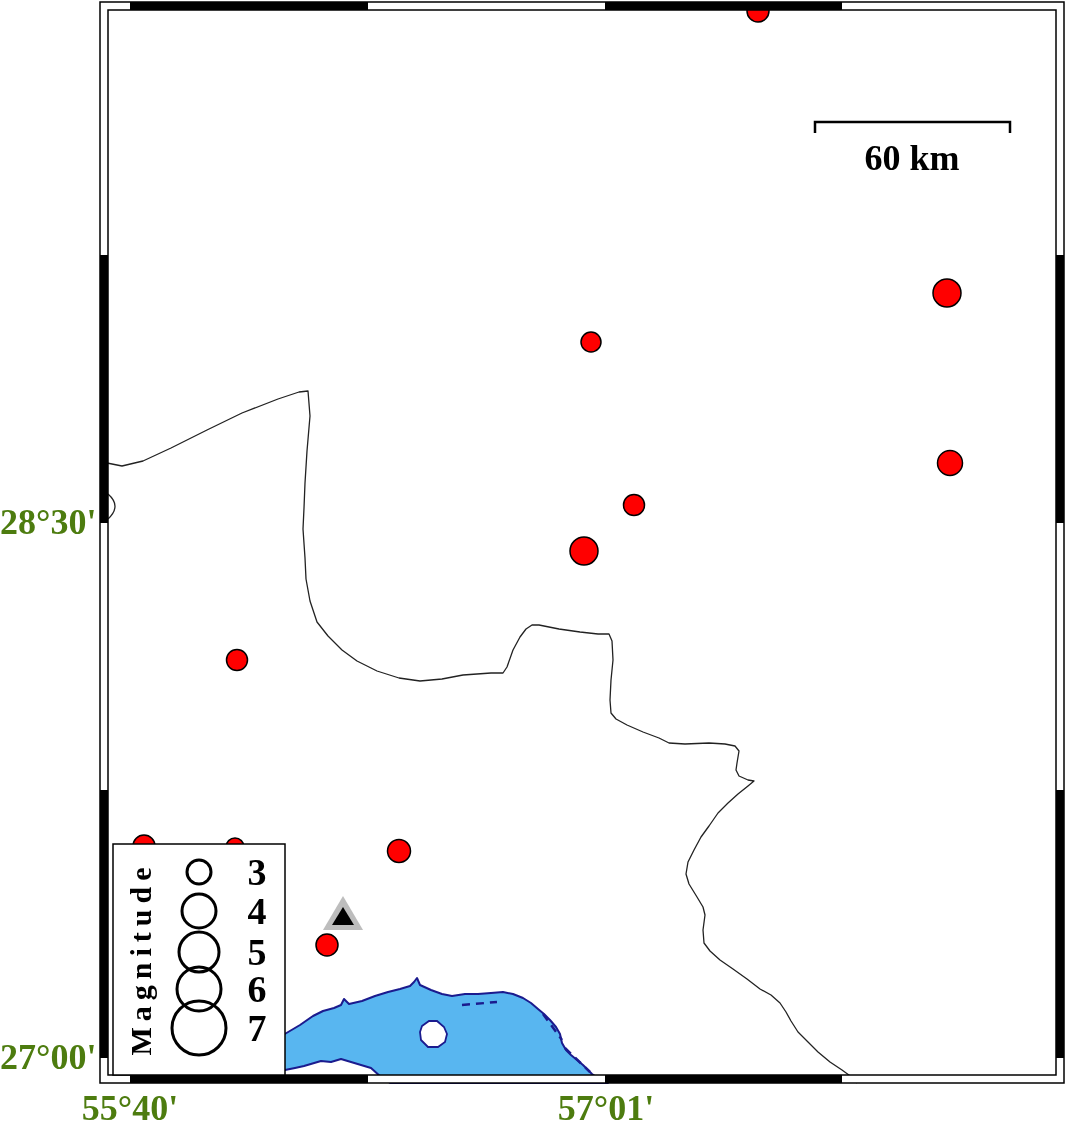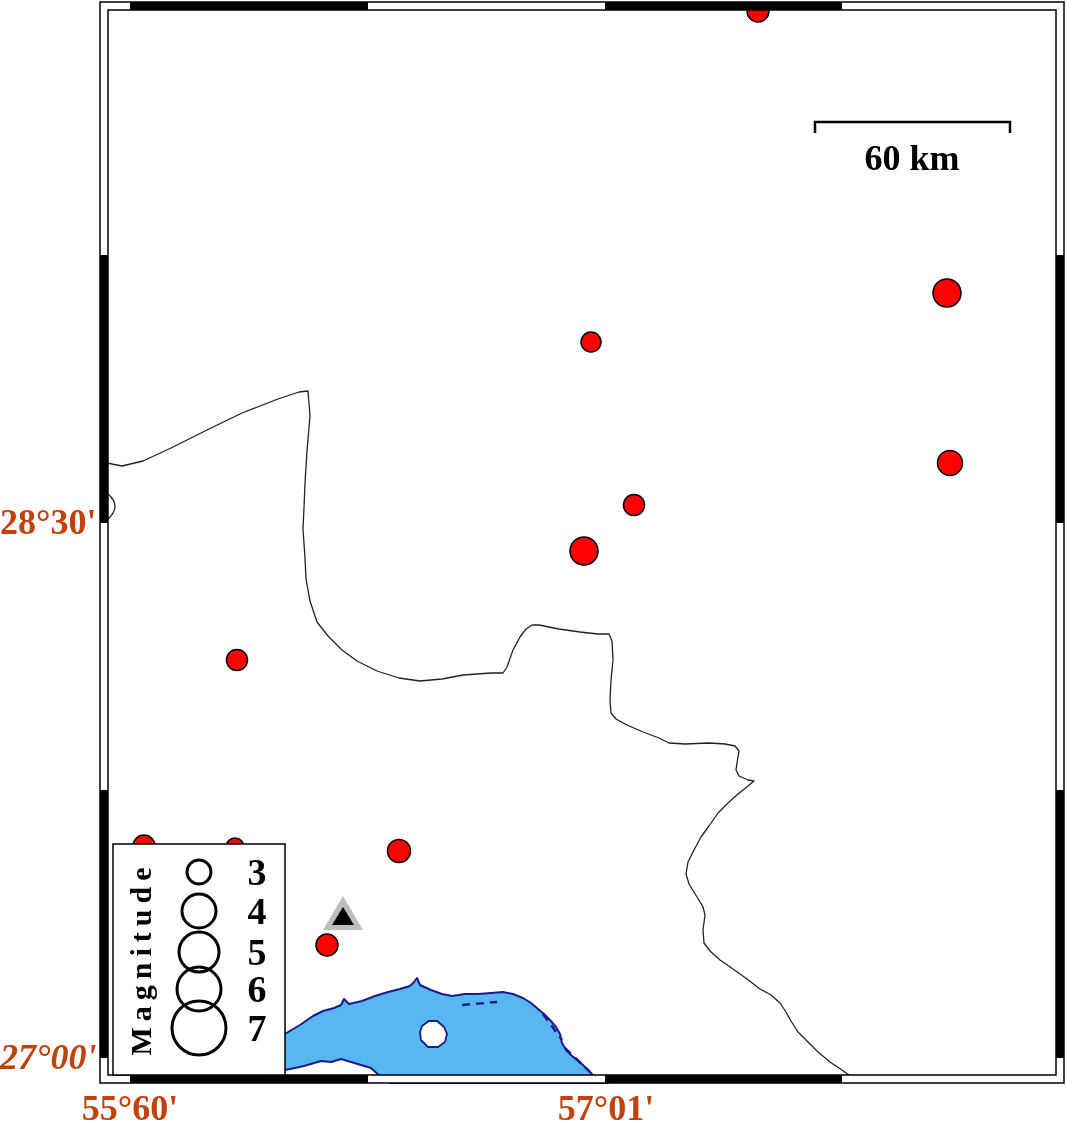--- a/index.html
+++ b/index.html
@@ -1,19 +1,19 @@
 <!DOCTYPE html>
 <html><head>
 <meta charset="utf-8">
 <style>
   html,body{margin:0;padding:0;background:#ffffff;}
   #stage{position:relative;width:1066px;height:1129px;background:#ffffff;overflow:hidden;
          font-family:"Liberation Serif","DejaVu Serif",serif;}
   #map-svg{position:absolute;left:0;top:0;}
-  .axis-label{position:absolute;font-weight:bold;font-size:36px;color:#c2410c;line-height:1;white-space:nowrap;}
+  .axis-label{position:absolute;font-weight:bold;font-size:36px;color:#4d7c0f;line-height:1;white-space:nowrap;}
   .lat{width:92px;text-align:right;left:0;}
   .lon{width:200px;text-align:center;}
 </style>
 </head>
 <body>
 
 <div id="stage">
   <svg id="map-svg" width="1066" height="1129" viewBox="0 0 1066 1129">
       <path d="M107,463 L122,466 L143,461 L171,448 L207,430 L242,413 L278,399 L299,392 L308,391 L310,416 L307,451 L305,483 L304,508 L303,529 L305,558 L306,579 L310,601 L317,622 L328,636 L342,650 L357,661 L377,671 L399,678 L420,681 L442,679 L463,675 L491,673 L503,673 L507,667 L513,650 L520,637 L526,629 L532,625 L539,625 L559,629 L580,632 L598,634 L609,634 L612,641 L613,660 L611,680 L610,700 L611,713 L616,719 L627,725 L643,732 L659,738 L669,743 L685,744 L709,743 L725,744 L735,746 L739,751 L737,763 L736,770 L739,776 L748,780 L754,781 L748,786 L738,794 L728,803 L718,813 L709,826 L701,837 L694,850 L688,862 L686,874 L689,884 L697,897 L703,907 L705,915 L703,930 L704,943 L710,951 L720,960 L733,969 L747,979 L760,989 L771,995 L780,1003 L786,1012 L791,1021 L798,1032 L808,1042 L818,1052 L830,1062 L842,1070 L853,1078 L857,1083" fill="none" stroke="#222222" stroke-width="1.3" stroke-linejoin="round"></path>
       <path d="M108,494 Q122,506 108,519" fill="none" stroke="#222222" stroke-width="1.3"></path>
@@ -59,16 +59,16 @@
       <text x="257" y="952" text-anchor="middle" dominant-baseline="central" font-size="38" font-weight="bold" font-family="&quot;Liberation Serif&quot;,&quot;DejaVu Serif&quot;,serif">5</text>
       <circle cx="199" cy="989" r="22" fill="none" stroke="#000" stroke-width="3"></circle>
       <text x="257" y="989" text-anchor="middle" dominant-baseline="central" font-size="38" font-weight="bold" font-family="&quot;Liberation Serif&quot;,&quot;DejaVu Serif&quot;,serif">6</text>
       <circle cx="199" cy="1028" r="27" fill="none" stroke="#000" stroke-width="3"></circle>
       <text x="257" y="1028" text-anchor="middle" dominant-baseline="central" font-size="38" font-weight="bold" font-family="&quot;Liberation Serif&quot;,&quot;DejaVu Serif&quot;,serif">7</text>
       <path d="M815,133 L815,122 L1010,122 L1010,133" fill="none" stroke="#000" stroke-width="2.5"></path>
       <text x="912" y="158" text-anchor="middle" dominant-baseline="central" font-size="36" font-weight="bold" font-family="&quot;Liberation Serif&quot;,&quot;DejaVu Serif&quot;,serif">60 km</text>
     </svg>
 
   <div class="axis-label lat" style="top:504px;">28°30'</div>
-  <div class="axis-label lat" style="top:1039px;font-style:italic;">27°00'</div>
-  <div class="axis-label lon" style="left:30px;top:1090px;">55°60'</div>
+  <div class="axis-label lat" style="top:1039px;">27°00'</div>
+  <div class="axis-label lon" style="left:30px;top:1090px;">55°40'</div>
   <div class="axis-label lon" style="left:506px;top:1090px;">57°01'</div>
 </div>
 
 </body></html>

